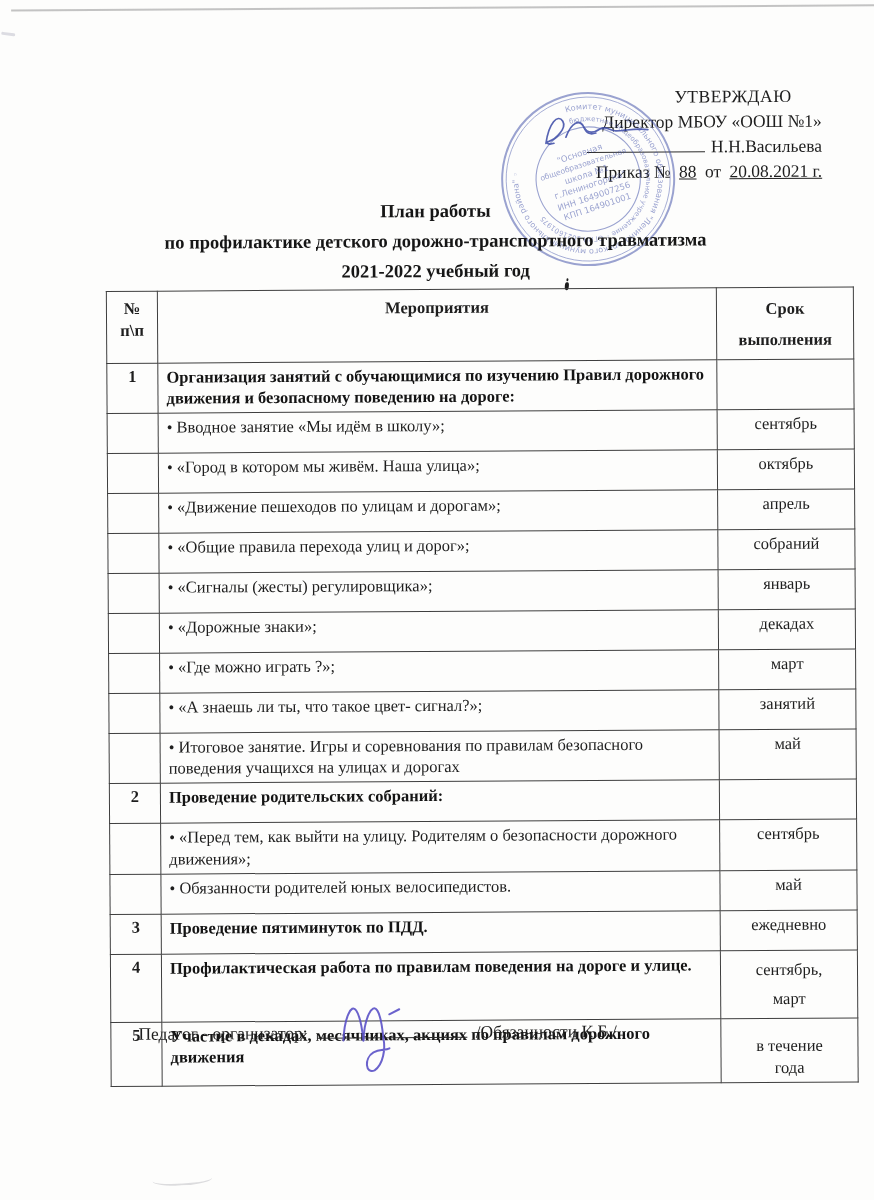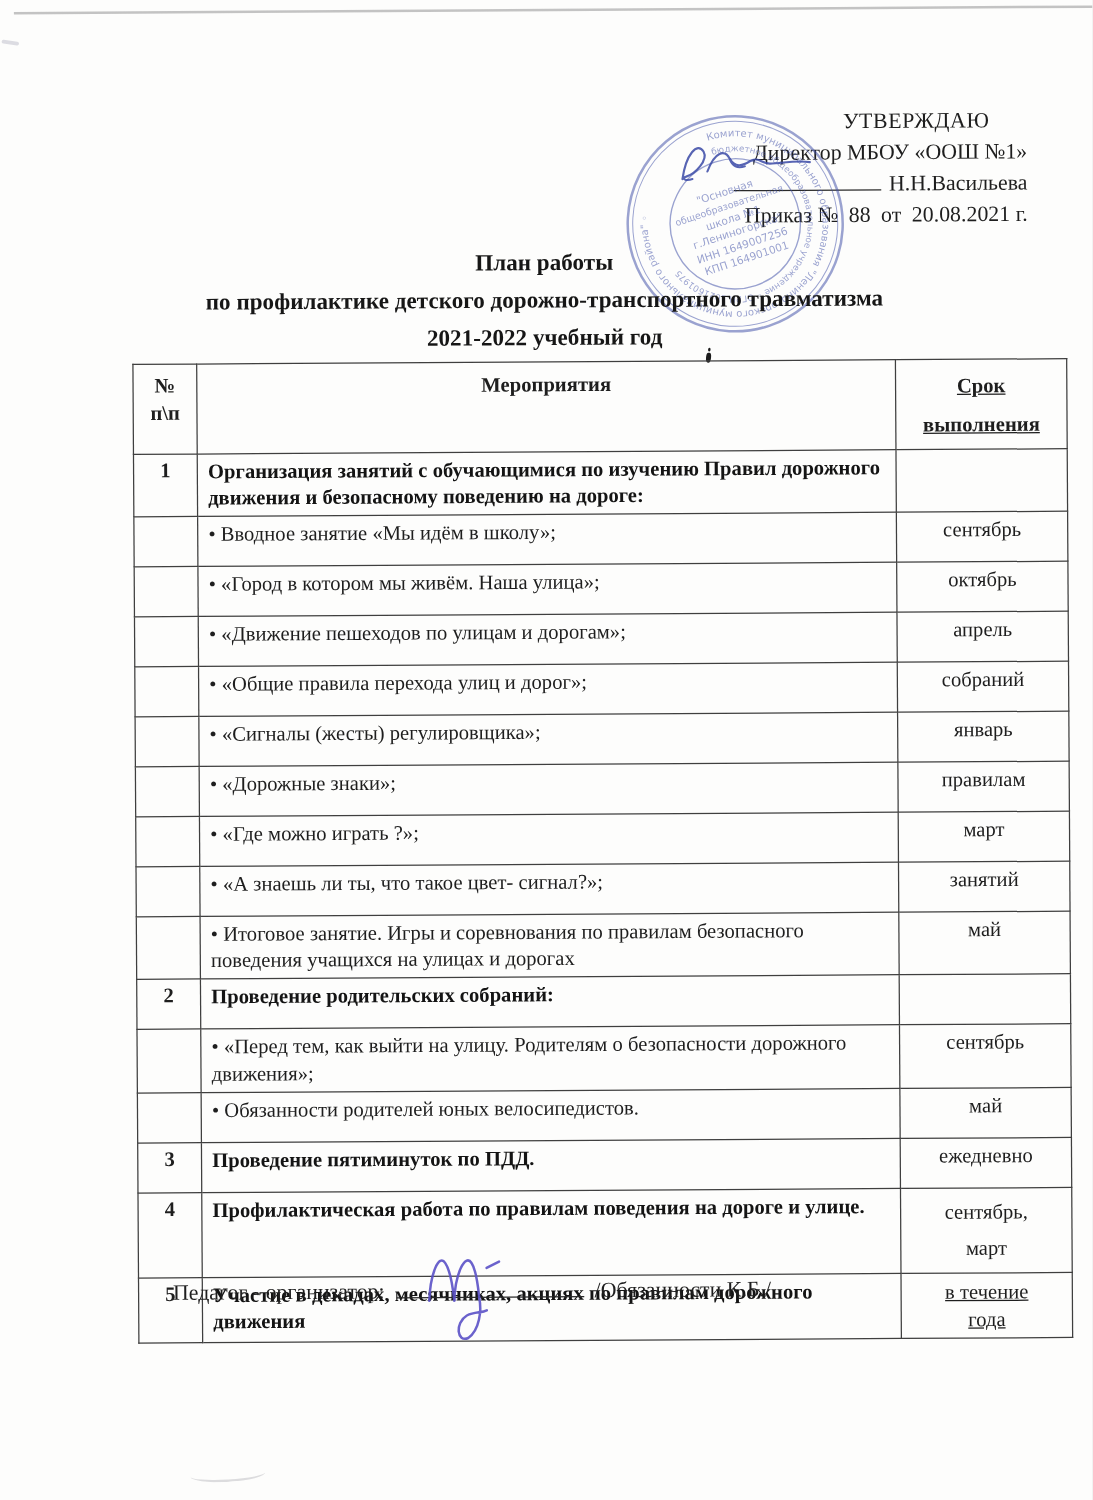--- a/index.html
+++ b/index.html
@@ -14,44 +14,44 @@
   
   .scan-top-line{position:absolute; top:7px; left:14px; right:-4px; height:2px; background:#b9b9b9; opacity:.85;}
   .scan-dash{position:absolute; top:30px; left:4px; width:14px; height:3px; background:#dcdce2; transform:rotate(8deg); border-radius:2px;}
   .ink-drop{position:absolute; top:283px; left:566px; width:4px; height:8px; background:#1c1c1c; border-radius:50% 50% 60% 60%; transform:rotate(6deg);}
   .ink-drop:after{content:""; position:absolute; top:-4px; left:1px; width:2px; height:3px; background:#1c1c1c; border-radius:50%;}
 
   
   .approval{position:absolute; top:86px; right:50px; width:330px; text-align:right; font-size:17.5px; line-height:25px;}
   .approval .a1{padding-right:30px; letter-spacing:.5px;}
   .uline{display:inline-block; width:118px; height:13px; border-bottom:1.4px solid #2a2a2a; margin-right:6px;}
-  .u{}
+  .u{text-decoration:underline;}
   .a4 span{margin-left:4px;text-align:center;}
 
   .sig-director{position:absolute; top:108px; left:538px; width:190px; height:52px; pointer-events:none;}
 
   
   .stamp{position:absolute; top:88px; left:498px; width:184px; height:184px; pointer-events:none;}
 
   
   .title{position:absolute; top:196px; left:0; width:100%; text-align:center; font-weight:bold; font-size:18.5px; line-height:30px; color:#161616;}
 
   
   .plan{position:absolute; top:289px; left:107px; width:748px; border-collapse:collapse; table-layout:fixed;}
   .plan th,.plan td{border:1.4px solid #3f3f3f; padding:3px 8px 4px; font-size:16.5px; vertical-align:top;}
   .plan th{font-weight:bold; text-align:center; white-space:pre-line; padding-top:6px;}
   .h-num{width:34px; font-size:16px; line-height:1.35;}
   .h-event{line-height:1.4;}
-  .h-term{width:120px; line-height:1.85;text-decoration:underline;}
+  .h-term{width:120px; line-height:1.85;}
   .cell-num{width:34px; text-align:center; font-weight:bold; padding-top:4px;}
   .cell-text{height:32px; line-height:1.28; padding-top:5px;}
   .cell-text.bold{font-weight:bold; color:#141414;}
   .cell-term{width:120px; text-align:center; vertical-align:bottom; white-space:pre-line; padding-bottom:2px; line-height:1.3; font-size:16.5px;}
   .cell-term.term-spaced{vertical-align:top; padding-top:4px; line-height:1.8;}
-  .cell-term.term-top{vertical-align:top; padding-top:4px;text-decoration:underline;}
+  .cell-term.term-top{vertical-align:top; padding-top:16px;}
 
   
   .footer{position:absolute; top:1022px; left:135px; font-size:17.5px;}
   .footer .f-uline{display:inline-block; width:150px; border-bottom:1.3px solid #2a2a2a; height:14px; margin:0 8px 0 10px;}
   .sig-organizer{position:absolute; top:988px; left:322px; width:100px; height:92px; pointer-events:none;}
 
   .mark-b1{position:absolute; top:1172px; left:148px; width:60px; height:10px; border-bottom:2px solid #cfcfd2; border-radius:50%; opacity:.7; transform:rotate(-3deg);}
 </style>
 </head>
 <body>
@@ -155,21 +155,21 @@
             <td class="cell-term">собраний</td>
           </tr>
           <tr>
             <td class="cell-num"></td>
             <td class="cell-text">• «Сигналы (жесты) регулировщика»;</td>
             <td class="cell-term">январь</td>
           </tr>
           <tr>
             <td class="cell-num"></td>
             <td class="cell-text">• «Дорожные знаки»;</td>
-            <td class="cell-term">правилам</td>
+            <td class="cell-term">декадах</td>
           </tr>
           <tr>
             <td class="cell-num"></td>
             <td class="cell-text">• «Где можно играть ?»;</td>
             <td class="cell-term">март</td>
           </tr>
           <tr>
             <td class="cell-num"></td>
             <td class="cell-text">• «А знаешь ли ты, что такое цвет- сигнал?»;</td>
             <td class="cell-term">занятий</td>

